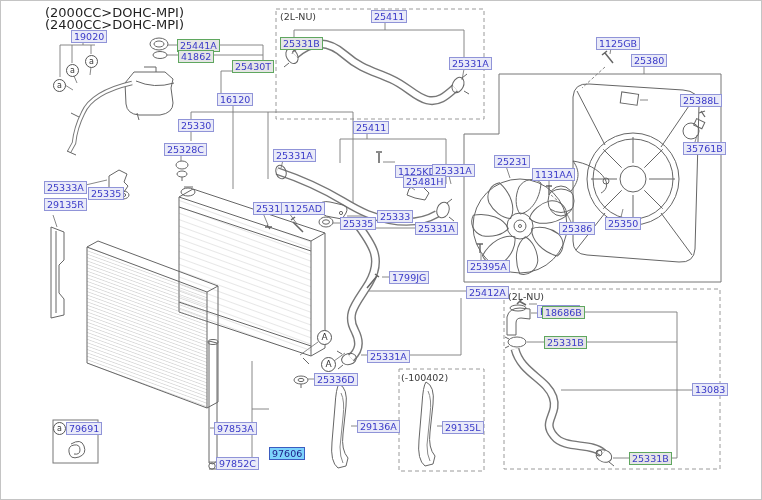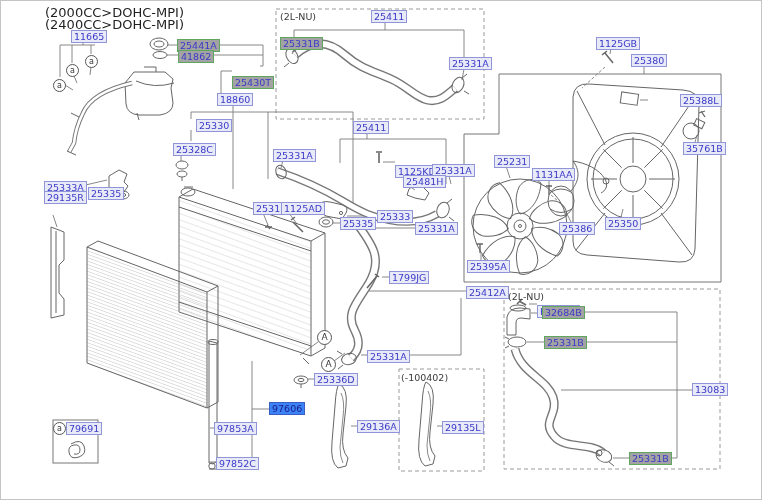--- a/index.html
+++ b/index.html
@@ -1,20 +1,20 @@
 <!DOCTYPE html>
 <html><head>
 <meta charset="utf-8">
 <style>
   html,body{margin:0;padding:0;background:#fff;}
   #stage{position:relative;width:762px;height:500px;background:#fff;border:1px solid #c4c4c4;box-sizing:border-box;overflow:hidden;font-family:"DejaVu Sans",sans-serif;}
   #art{position:absolute;left:0;top:0;}
   .lbl{position:absolute;font-size:9.5px;line-height:11px;color:#3a3ac8;background:#e9eaf8;border:1px solid #9094d8;padding:0 2px;white-space:nowrap;cursor:pointer;z-index:5;}
-  .lbl.green{border-color:#5fa75f;background:#a3a3a3;}
-  .lbl.sel{background:#3b82f6;border-color:#3b5cc0;color:#1c1c86;}
+  .lbl.green{border-color:#5fa75f;background:#e5e5e5;}
+  .lbl.sel{background:#7dd3fc;border-color:#3b5cc0;color:#1c1c86;margin-top:45px;}
   .plain{position:absolute;font-size:9.5px;color:#3a3a3a;white-space:nowrap;z-index:4;}
   .note{position:absolute;font-size:13px;color:#1f1f1f;white-space:nowrap;z-index:4;}
   .co{position:absolute;border:1px solid #555;border-radius:50%;color:#333;text-align:center;background:#fff;z-index:4;}
   .co.sm{width:11px;height:11px;font-size:8px;line-height:11px;}
   .co.bg{width:13px;height:13px;font-size:9px;line-height:13px;}
 </style>
 </head>
 <body>
 
 <div id="stage">
@@ -208,56 +208,56 @@
   <div class="plain" style="left:507px;top:290px">(2L-NU)</div>
   <div class="plain" style="left:400px;top:371px">(-100402)</div>
 
   <div class="co sm" style="left:52px;top:78px">a</div>
   <div class="co sm" style="left:65px;top:63px">a</div>
   <div class="co sm" style="left:84px;top:54px">a</div>
   <div class="co sm" style="left:52px;top:421px">a</div>
   <div class="co bg" style="left:316px;top:329px">A</div>
   <div class="co bg" style="left:320px;top:356px">A</div>
 
-  <div class="lbl" style="left:70px;top:29px">11665</div>
+  <div class="lbl" style="left:70px;top:29px">19020</div>
   <div class="lbl green" style="left:176px;top:38px">25441A</div>
   <div class="lbl green" style="left:177px;top:49px">41862</div>
-  <div class="lbl green" style="left:231px;top:75px">25430T</div>
-  <div class="lbl" style="left:216px;top:92px">18860</div>
-  <div class="lbl" style="left:195px;top:118px">25330</div>
-  <div class="lbl" style="left:172px;top:142px">25328C</div>
+  <div class="lbl green" style="left:231px;top:59px">25430T</div>
+  <div class="lbl" style="left:216px;top:92px">16120</div>
+  <div class="lbl" style="left:177px;top:118px">25330</div>
+  <div class="lbl" style="left:163px;top:142px">25328C</div>
   <div class="lbl" style="left:370px;top:9px">25411</div>
   <div class="lbl green" style="left:279px;top:36px">25331B</div>
   <div class="lbl" style="left:448px;top:56px">25331A</div>
   <div class="lbl" style="left:595px;top:36px">1125GB</div>
   <div class="lbl" style="left:630px;top:53px">25380</div>
   <div class="lbl" style="left:679px;top:93px">25388L</div>
   <div class="lbl" style="left:682px;top:141px">35761B</div>
   <div class="lbl" style="left:352px;top:120px">25411</div>
   <div class="lbl" style="left:272px;top:148px">25331A</div>
   <div class="lbl" style="left:394px;top:164px">1125KD</div>
   <div class="lbl" style="left:431px;top:163px">25331A</div>
   <div class="lbl" style="left:402px;top:174px">25481H</div>
   <div class="lbl" style="left:493px;top:154px">25231</div>
   <div class="lbl" style="left:531px;top:167px">1131AA</div>
   <div class="lbl" style="left:43px;top:180px">25333A</div>
   <div class="lbl" style="left:87px;top:186px">25335</div>
-  <div class="lbl" style="left:43px;top:190px">29135R</div>
+  <div class="lbl" style="left:43px;top:197px">29135R</div>
   <div class="lbl" style="left:252px;top:201px">25318</div>
   <div class="lbl" style="left:280px;top:201px">1125AD</div>
   <div class="lbl" style="left:339px;top:216px">25335</div>
   <div class="lbl" style="left:376px;top:209px">25333</div>
   <div class="lbl" style="left:414px;top:221px">25331A</div>
   <div class="lbl" style="left:558px;top:221px">25386</div>
   <div class="lbl" style="left:604px;top:216px">25350</div>
   <div class="lbl" style="left:466px;top:259px">25395A</div>
   <div class="lbl" style="left:388px;top:270px">1799JG</div>
   <div class="lbl" style="left:465px;top:285px">25412A</div>
   <div class="lbl" style="left:536px;top:304px">K1120B</div>
-  <div class="lbl green" style="left:541px;top:305px">32684B</div>
+  <div class="lbl green" style="left:541px;top:305px">18686B</div>
   <div class="lbl green" style="left:543px;top:335px">25331B</div>
   <div class="lbl" style="left:691px;top:382px">13083</div>
   <div class="lbl green" style="left:628px;top:451px">25331B</div>
   <div class="lbl" style="left:366px;top:349px">25331A</div>
   <div class="lbl" style="left:313px;top:372px">25336D</div>
   <div class="lbl sel" style="left:268px;top:401px">97606</div>
   <div class="lbl" style="left:356px;top:419px">29136A</div>
   <div class="lbl" style="left:441px;top:420px">29135L</div>
   <div class="lbl" style="left:65px;top:421px">79691</div>
   <div class="lbl" style="left:213px;top:421px">97853A</div>

